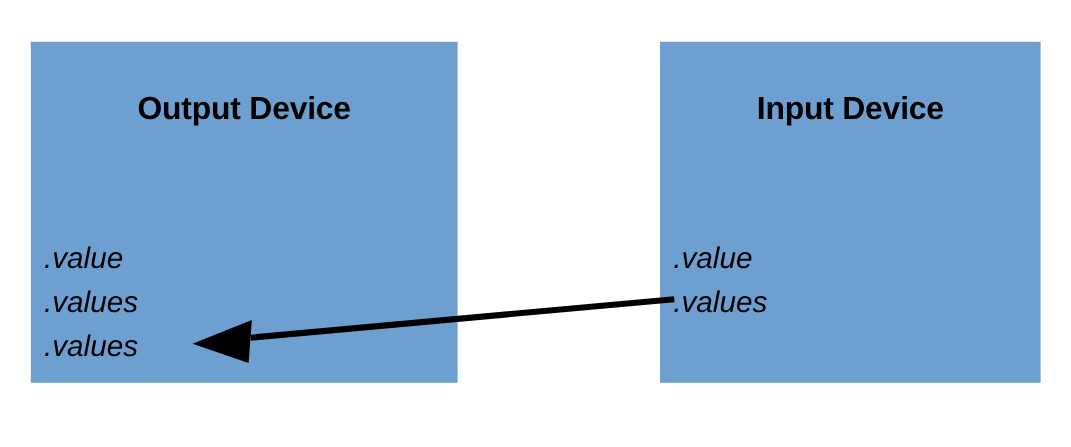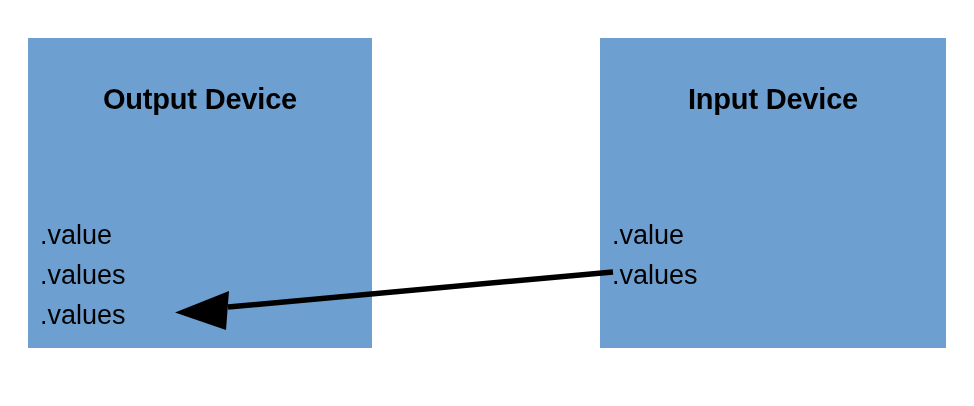--- a/index.html
+++ b/index.html
@@ -18,21 +18,21 @@
     overflow: hidden;
   }
   .device-box {
     position: absolute;
     box-sizing: border-box;
     background: #6e9fd1;
   }
   #output-device-box {
     left: 28px;
     top: 38px;
-    width: 344px;
+    width: 388px;
     height: 310px;
   }
   #input-device-box {
     left: 600px;
     top: 38px;
     width: 346px;
     height: 310px;
   }
   .box-title {
     position: absolute;
@@ -46,20 +46,21 @@
     line-height: 1;
     letter-spacing: -0.2px;
   }
   .attr-list {
     position: absolute;
     left: 12px;
     top: 177px;
     margin: 0;
     padding: 0;
     list-style: none;
+    font-style: italic;
   }
   .attr-item {
     font-size: 27px;
     line-height: 40px;
     color: #000000;
     white-space: nowrap;
   }
   #arrow-layer {
     position: absolute;
     left: 0;

